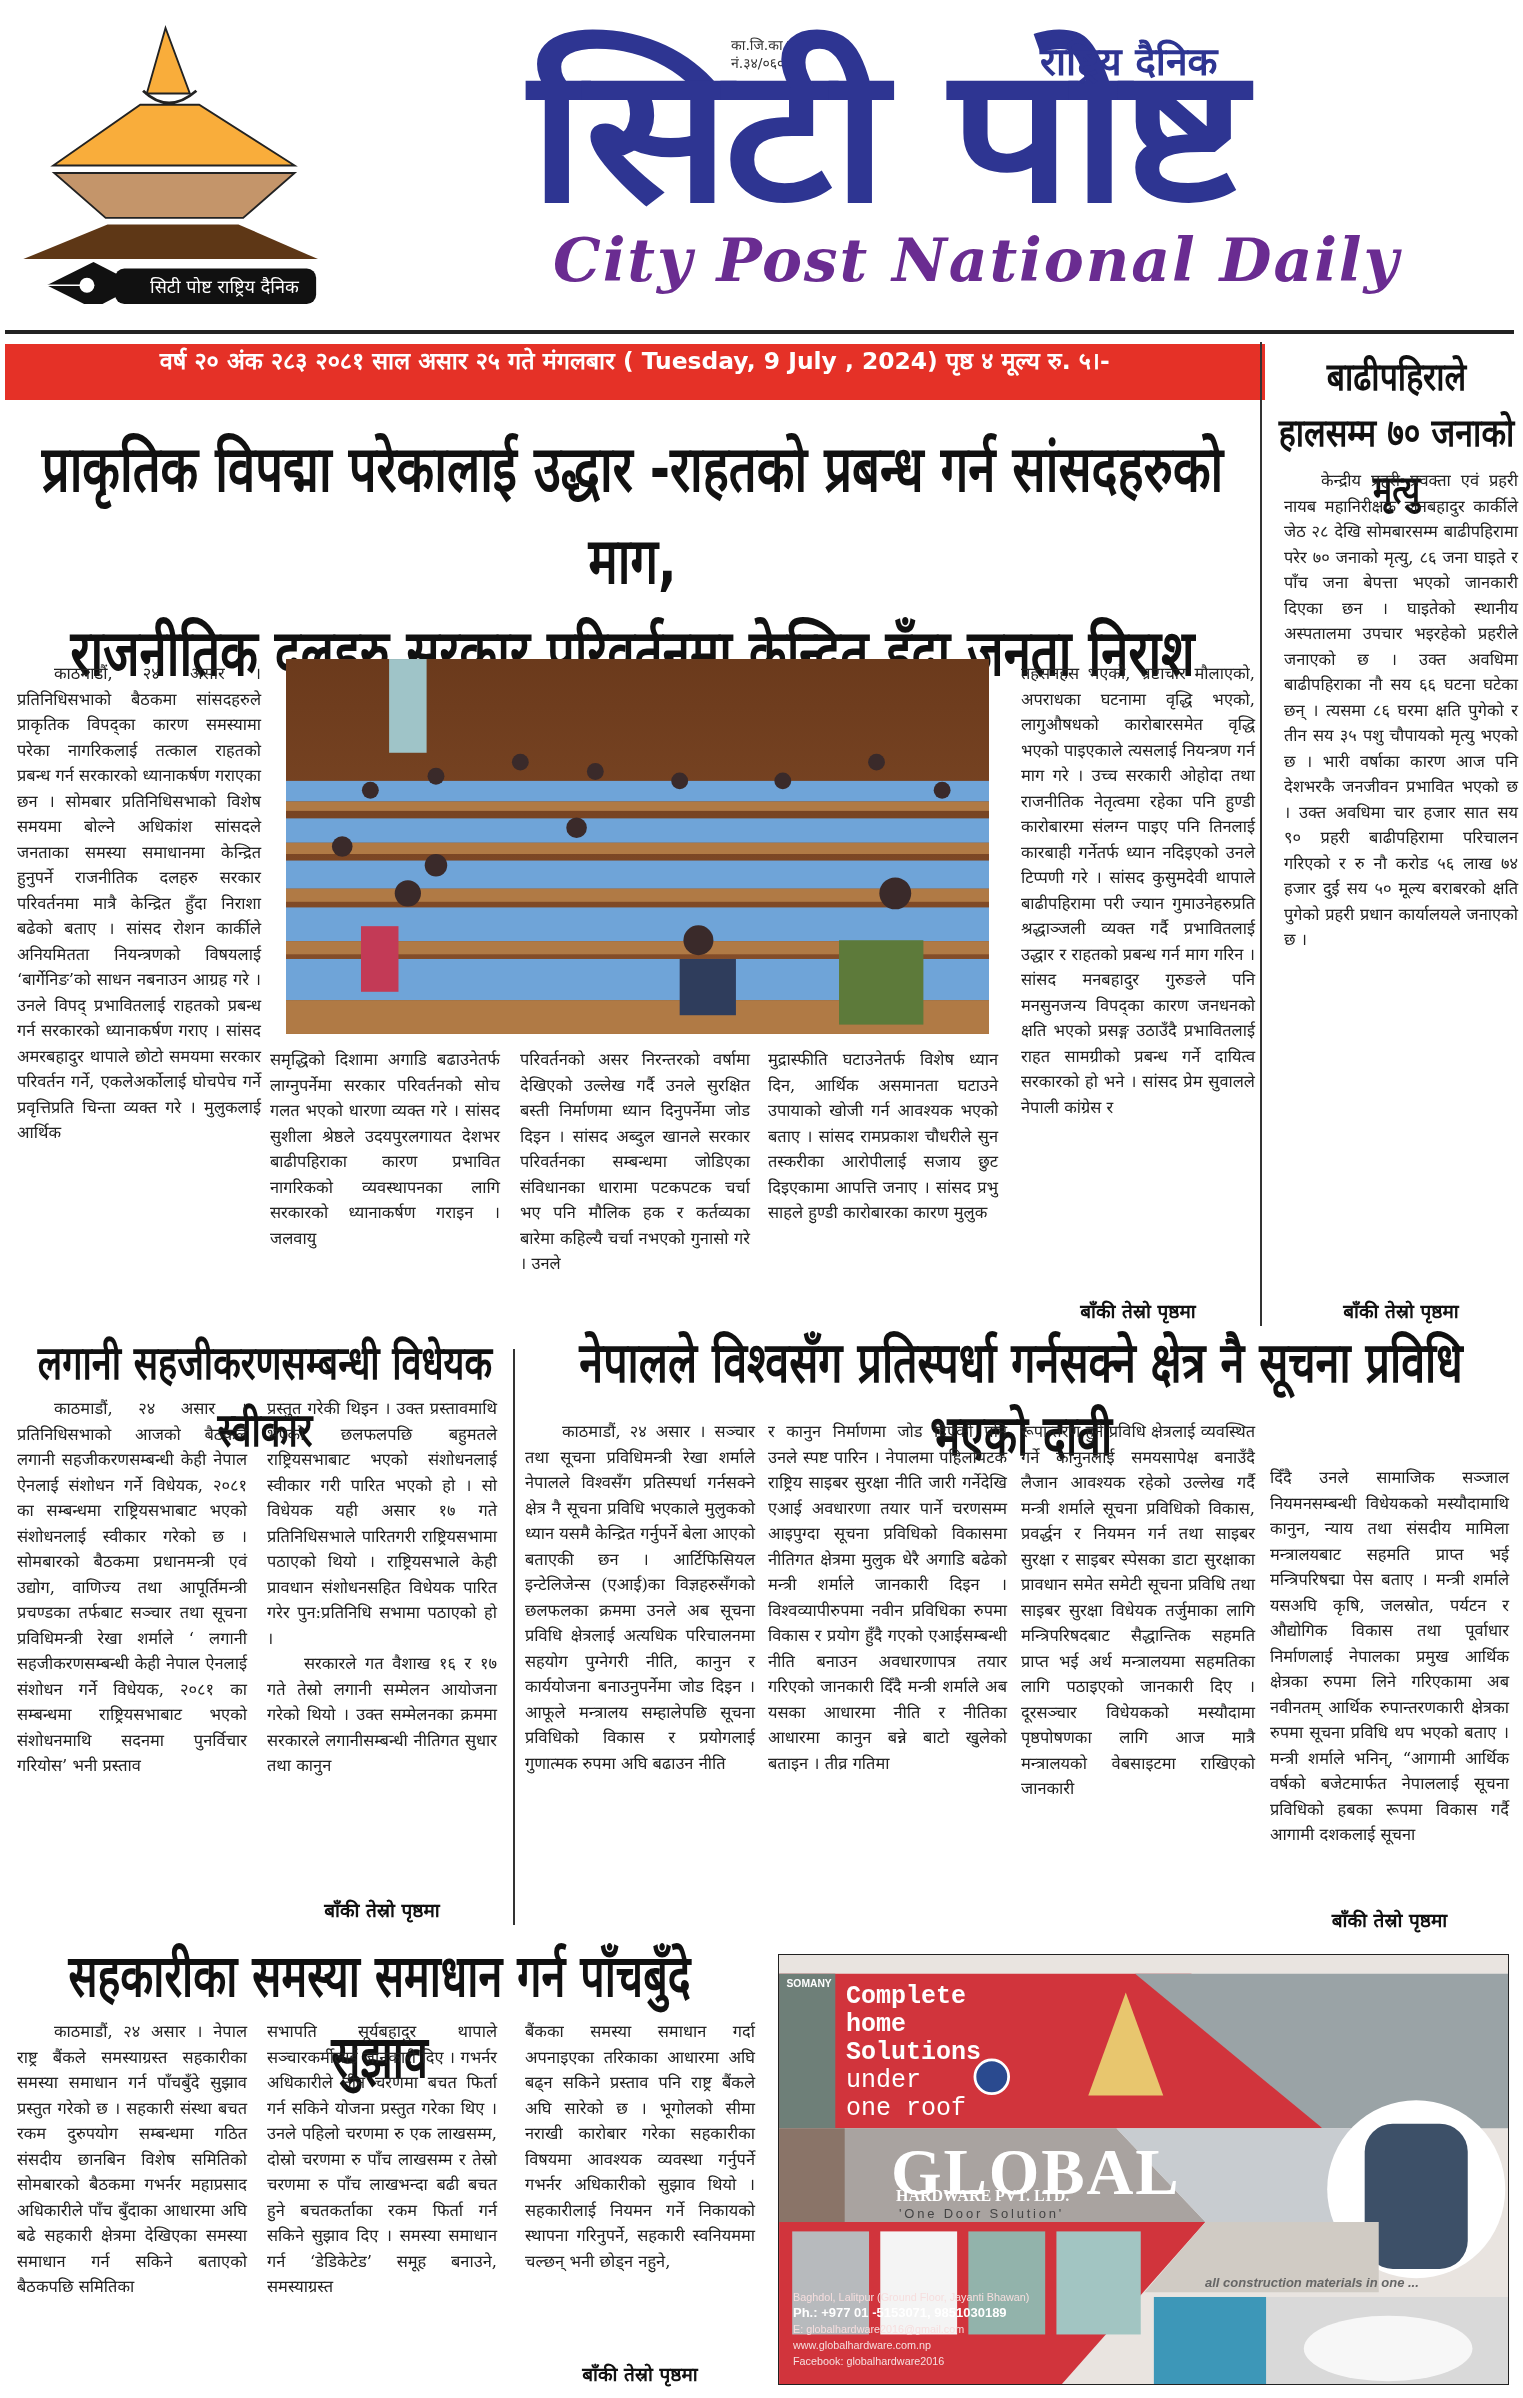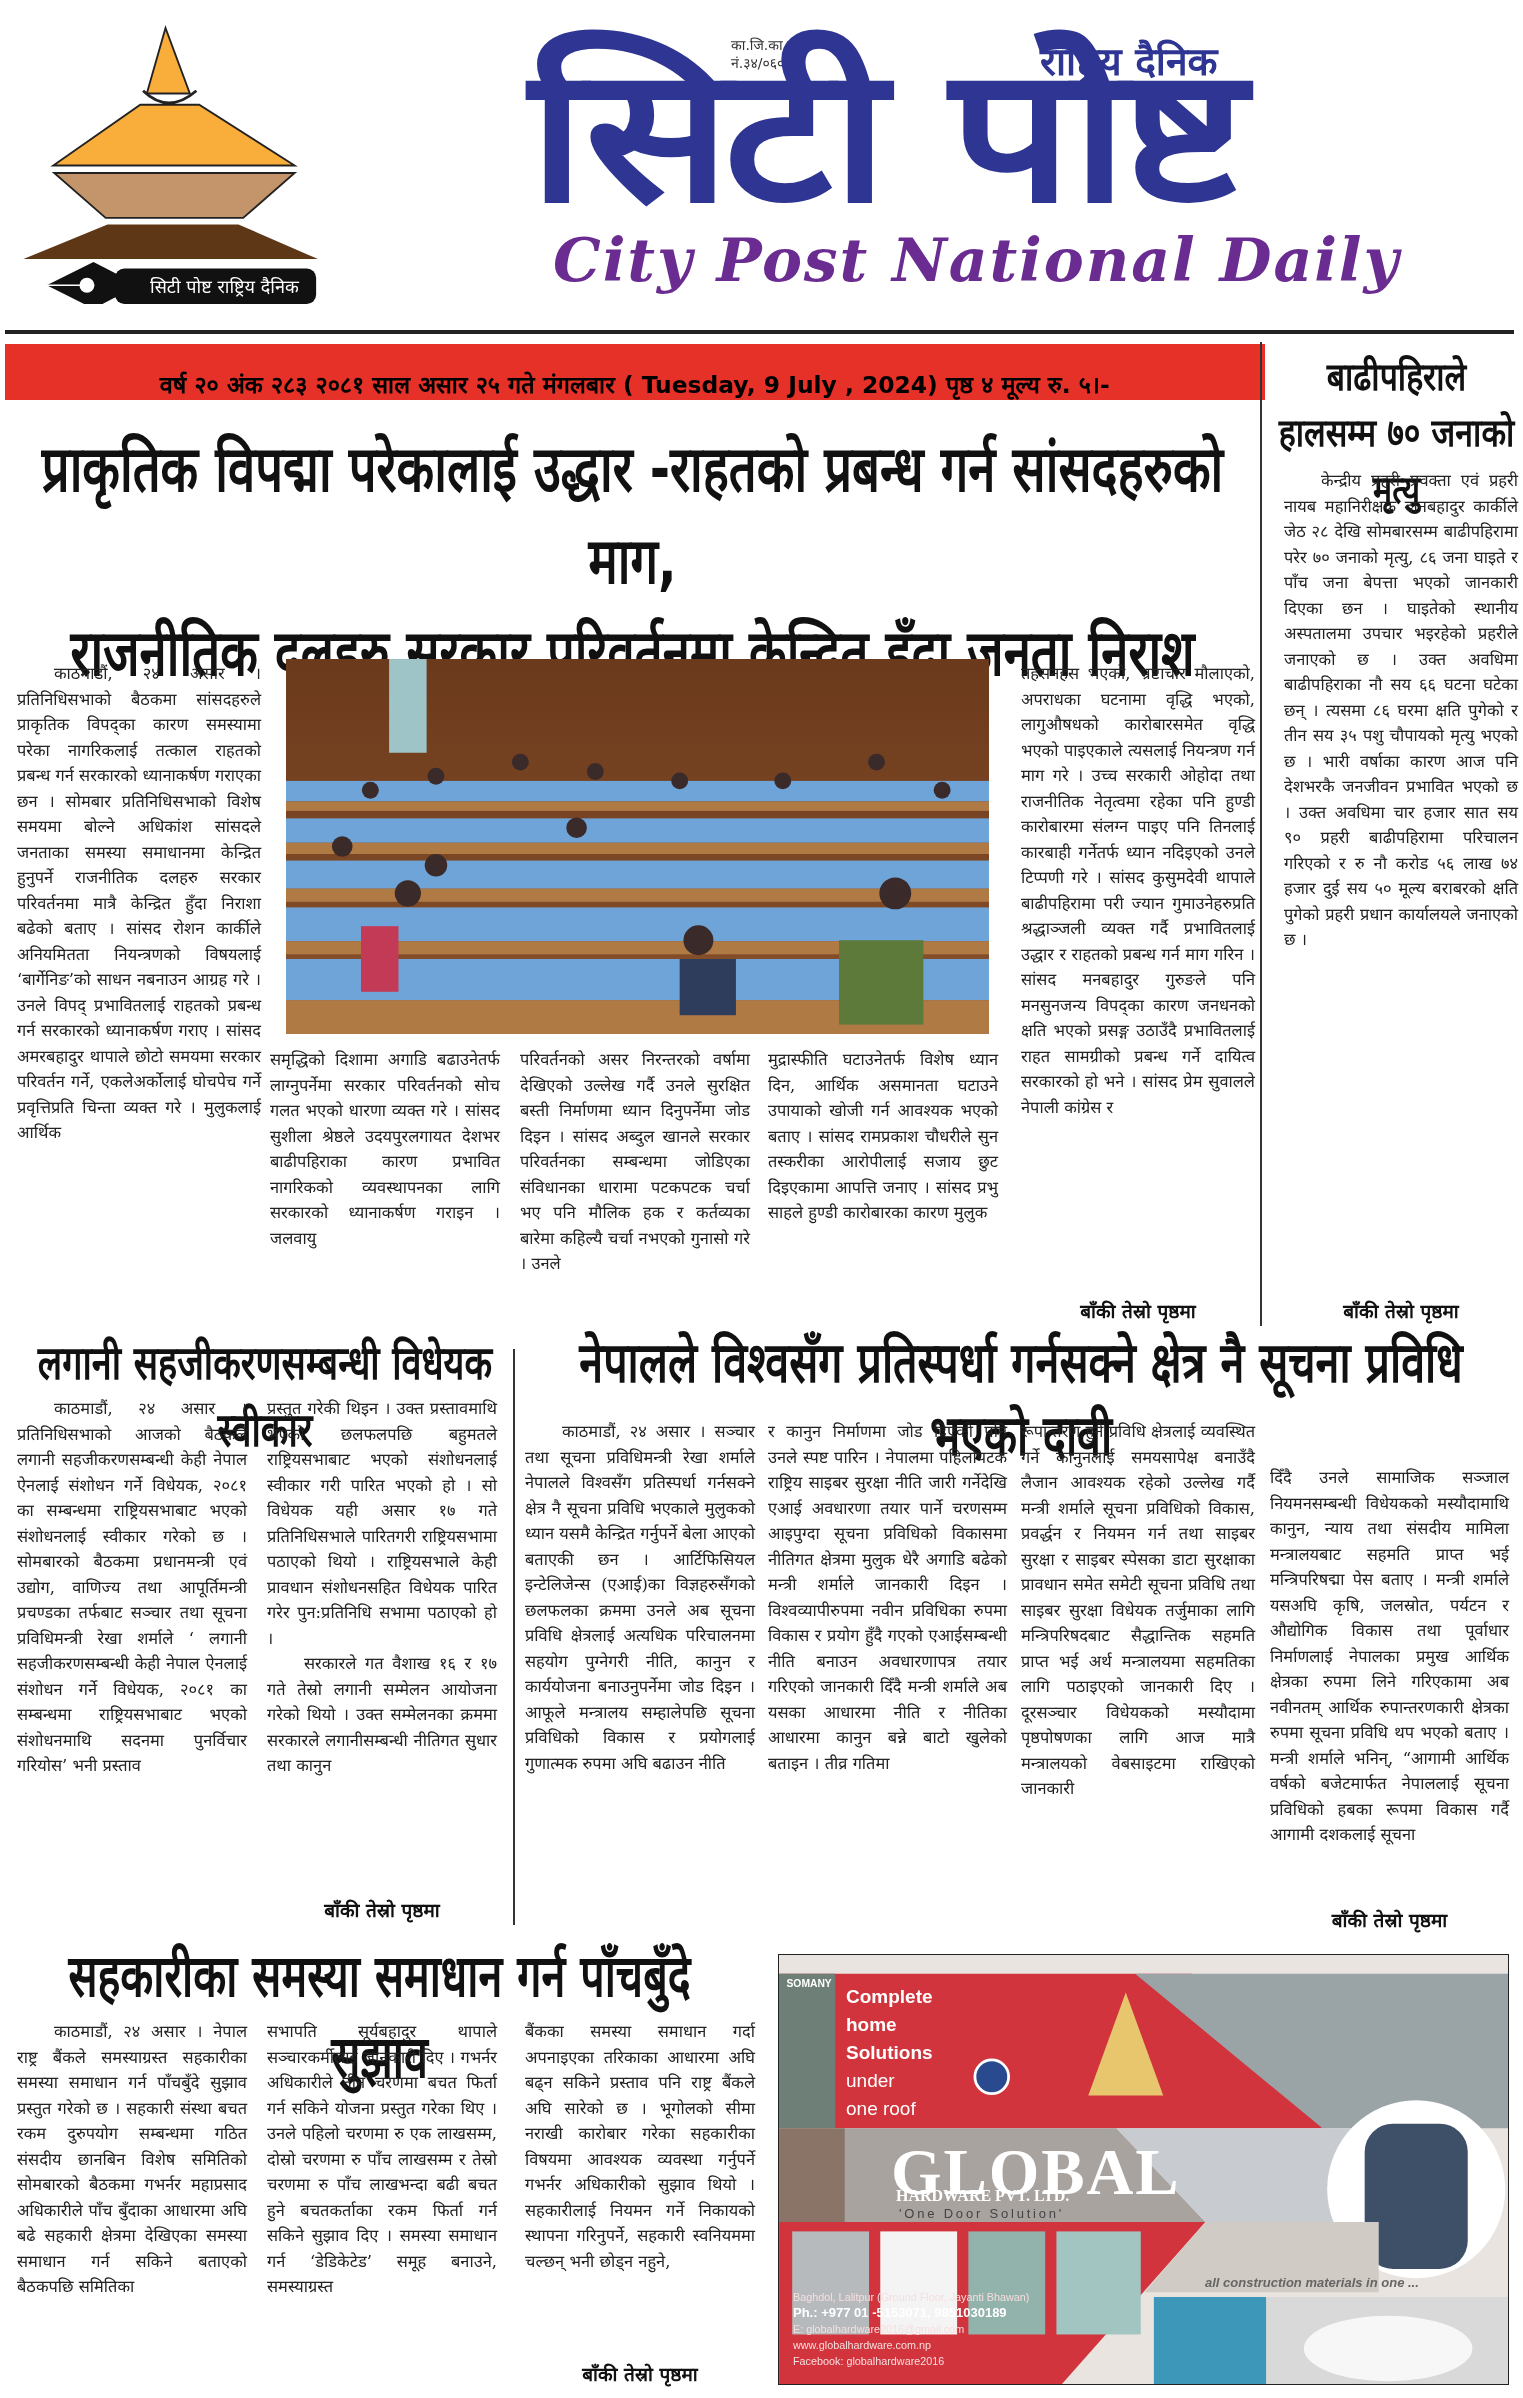--- a/index.html
+++ b/index.html
@@ -11,21 +11,21 @@
   
   .logo-wrap { left: 23.4px; top: 14px; width: 300px; height: 290px; }
   .registration { left: 731px; top: 36px; font-size: 14px; line-height: 18px; color: #333; font-family: "DejaVu Sans", sans-serif; }
   .title-devanagari { left: 529px; top: 37px; font-size: 187px; line-height: 197px; font-weight: bold; color: #2e3592; font-family: "DejaVu Sans", sans-serif; letter-spacing: -5.6px; transform: scaleX(1.15); transform-origin: left top; }
   .tagline-top { left: 1040px; top: 33px; font-size: 39px; font-weight: bold; color: #2e3592; font-family: "DejaVu Sans", sans-serif; }
   .title-english { left: 553px; top: 225px; font-size: 60px; font-weight: bold; font-style: italic; color: #6a2c91; font-family: "DejaVu Serif", serif; letter-spacing: 1.9px; }
 
   .masthead-rule { left: 4.7px; top: 330px; width: 1509px; height: 3.7px; background: #222; }
 
   
-  .date-bar { left: 4.7px; top: 344px; width: 1260px; height: 56px; background: #e53127; display: flex; align-items: flex-end; justify-content: center; color: #000000; font-weight: bold; font-size: 23.4px; font-family: "DejaVu Sans", sans-serif; }
+  .date-bar { left: 4.7px; top: 344px; width: 1260px; height: 56px; background: #e53127; display: flex; align-items: flex-start; justify-content: center; color: #ffffff; font-weight: bold; font-size: 23.4px; font-family: "DejaVu Sans", sans-serif; }
 
   .vrule { width: 1.9px; background: #333; }
 
   
   .headline { color: #111; font-weight: bold; font-family: "DejaVu Sans", sans-serif; text-align: center; }
   .hl-main { left: 19px; top: 423px; width: 1227px; font-size: 49px; line-height: 71px; transform: scaleY(1.3); transform-origin: top center; }
   .hl-side { left: 1274px; top: 349px; width: 245px; font-size: 32px; line-height: 47px; transform: scaleY(1.2); transform-origin: top center; }
   .hl-invest { left: 19px; top: 1330px; width: 492px; font-size: 36px; line-height: 51px; transform: scaleY(1.3); transform-origin: top center; }
   .hl-it { left: 534px; top: 1326px; width: 974px; font-size: 43px; line-height: 56px; transform: scaleY(1.3); transform-origin: top center; }
   .hl-coop { left: 19px; top: 1935px; width: 721px; font-size: 43px; line-height: 60px; transform: scaleY(1.35); transform-origin: top center; }
@@ -213,21 +213,21 @@
     <rect x="296" y="295" width="90" height="110" fill="#a2c5c2"></rect>
     <polygon points="455,285 640,285 640,360 390,360" fill="#d0cbc4"></polygon>
     <rect x="400" y="365" width="120" height="95" fill="#3d97b8"></rect>
     <rect x="520" y="365" width="260" height="95" fill="#d9d9d9"></rect>
     <ellipse cx="650" cy="420" rx="90" ry="35" fill="#f7f7f7"></ellipse>
     <circle cx="227" cy="130" r="18" fill="#2a4a8f" stroke="#fff" stroke-width="3"></circle>
     <polygon points="370,40 330,150 410,150" fill="#e8c66e"></polygon>
   </svg>
 
   <div class="abs" style="left:7.5px; top:23.4px; font-size:10.3px; color:#fff; font-weight:bold; font-family:'Liberation Sans',sans-serif;">SOMANY</div>
-  <div class="abs" style="left:67px; top:28px; color:#fff; font-family:Liberation Sans, sans-serif; font-size:19px; line-height:28px;">
+  <div class="abs" style="left:67px; top:28px; color:#fff; font-family:Liberation Mono, monospace; font-size:25px; line-height:28px;">
     <div style="font-weight:bold;">Complete</div>
     <div style="font-weight:bold;">home</div>
     <div style="font-weight:bold;">Solutions</div>
     <div>under</div>
     <div>one roof</div>
   </div>
   <div class="abs" style="left:112px; top:180px; color:#fff; font-size:65px; font-weight:bold; font-family:'Liberation Serif',serif; letter-spacing:1.9px;">GLOBAL</div>
   <div class="abs" style="left:117px; top:232px; color:#fff; font-size:16px; font-weight:bold; font-family:'Liberation Serif',serif;">HARDWARE PVT. LTD.</div>
   <div class="abs" style="left:120px; top:251px; color:#444; font-size:13px; letter-spacing:2.8px; font-family:'Liberation Sans',sans-serif;">'One Door Solution'</div>
   <div class="abs" style="left:426px; top:320px; color:#666; font-size:13px; font-style:italic; font-weight:bold; font-family:'Liberation Sans',sans-serif;">all construction materials in one ...</div>

